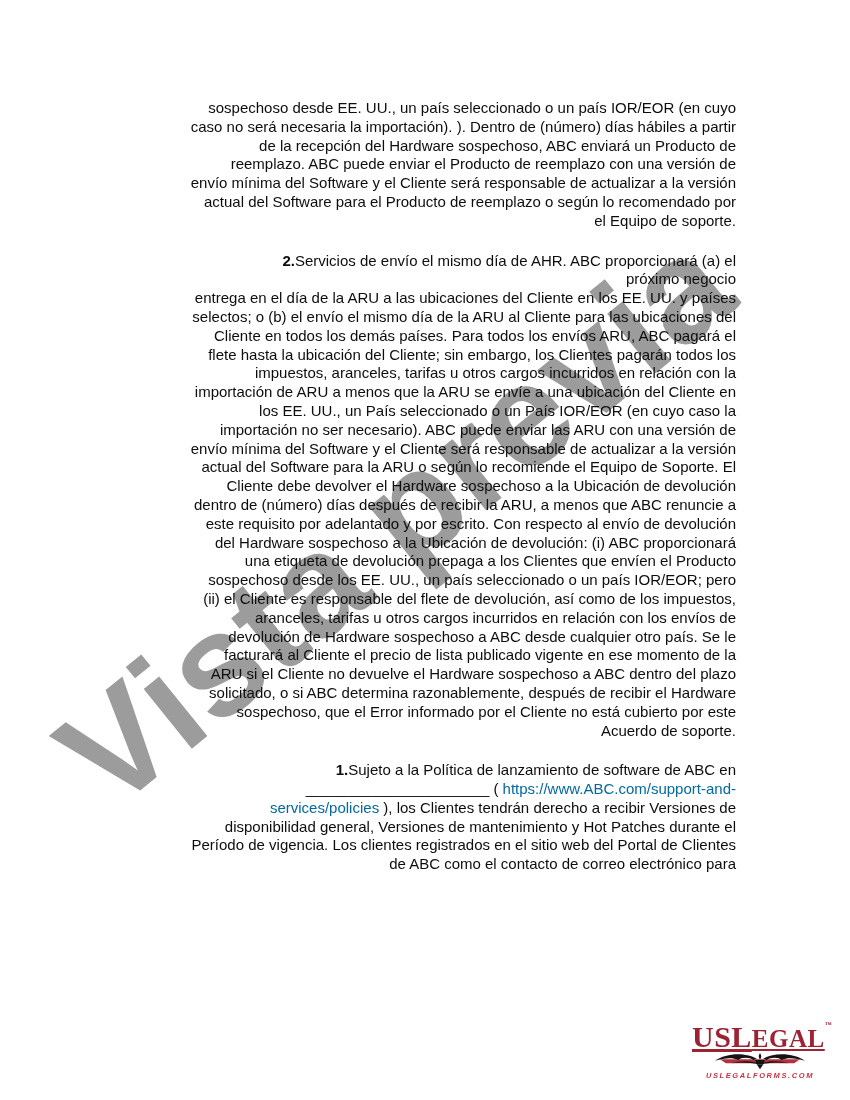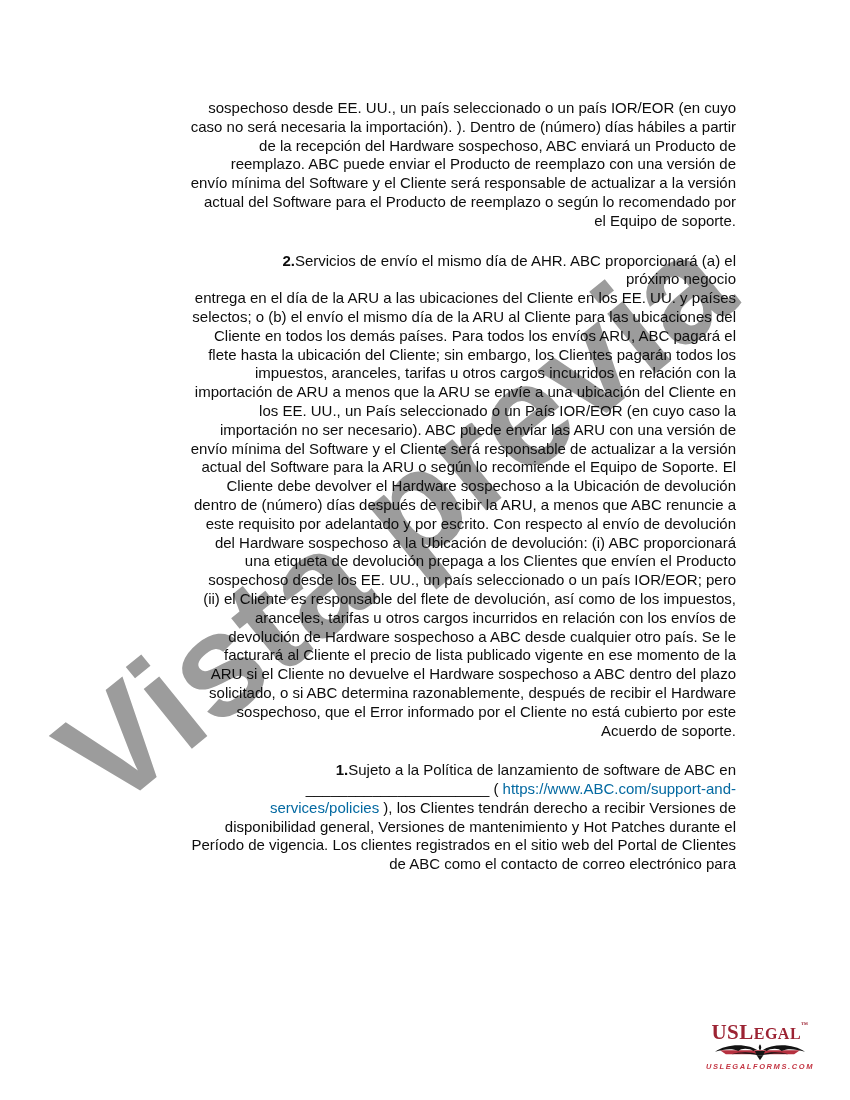--- a/index.html
+++ b/index.html
@@ -49,22 +49,22 @@
     z-index:2;
   }
   .logo-word{
     font-family:"Liberation Serif", serif;
     color:#9c2333;
     font-weight:700;
     letter-spacing:.5px;
     line-height:1;
     white-space:nowrap;
   }
-  .logo-word .lg{font-size:21px;}
-  .logo-word .sm{font-size:16px;}
+  .logo-word .lg{font-size:30px;text-decoration:underline;}
+  .logo-word .sm{font-size:25px;text-decoration:underline;}
   .logo-word .tm{font-size:7px;vertical-align:top;position:relative;top:0px;color:#9c2333;}
   .eagle{display:block;margin:-2px auto 0;width:114px;height:20px;}
   .tagline{
     font-size:7.5px;
     font-weight:700;
     letter-spacing:1.6px;
     color:#c43543;
     margin-top:1px;
     white-space:nowrap;
     font-style:italic;

